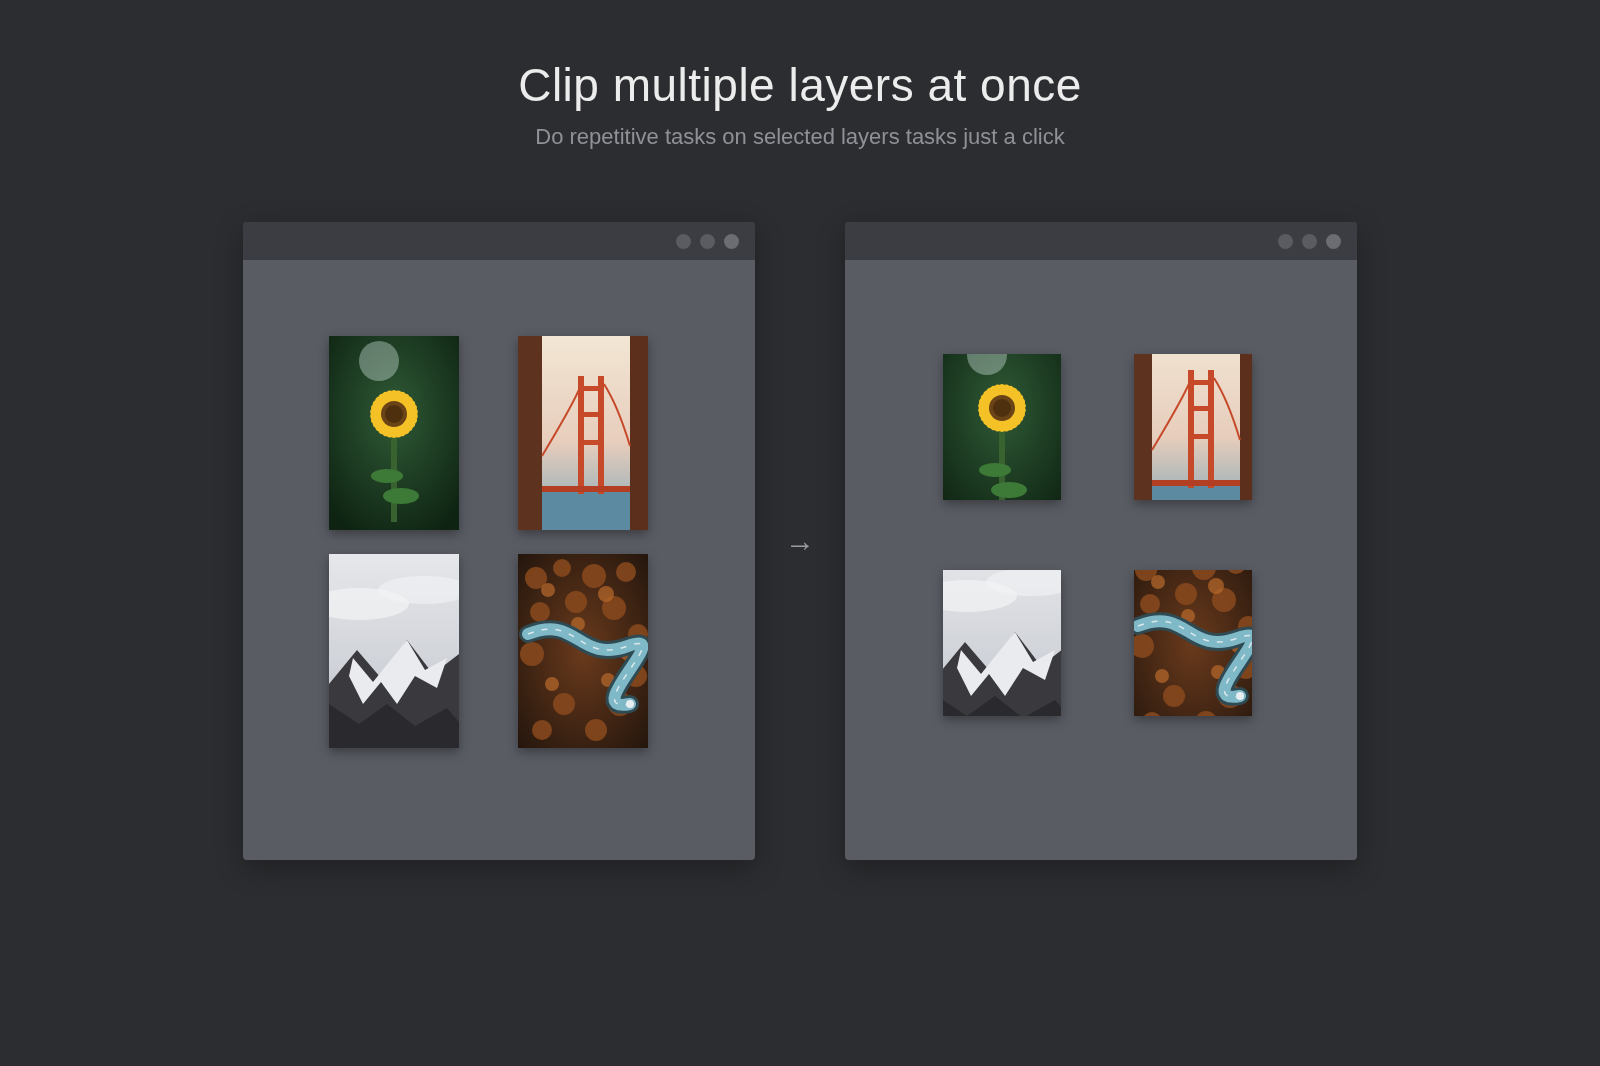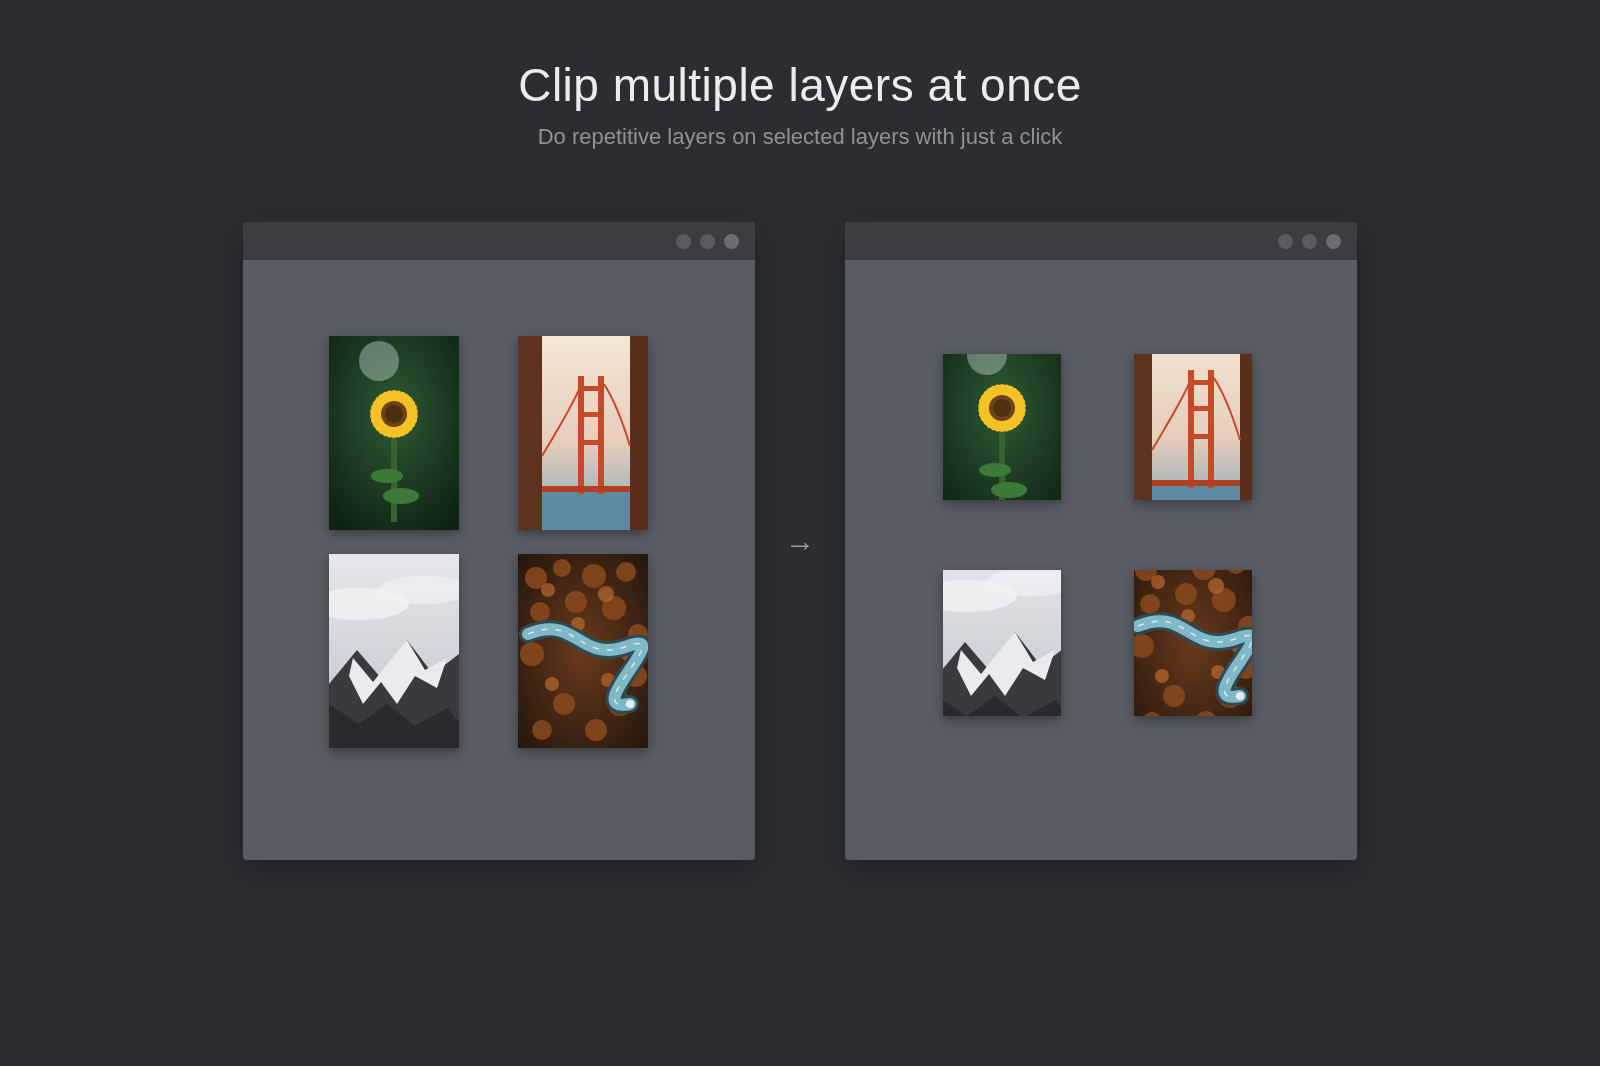--- a/index.html
+++ b/index.html
@@ -166,21 +166,21 @@
       <path d="M10 80 C 60 60, 60 110, 110 92 S 60 160, 112 150" stroke="#7fb8c6" stroke-width="12" fill="none" stroke-linecap="round"></path>
       <path d="M10 80 C 60 60, 60 110, 110 92 S 60 160, 112 150" stroke="#dce8ec" stroke-width="1.5" fill="none" stroke-dasharray="6 8"></path>
       <circle cx="112" cy="150" r="4" fill="#e7eef1"></circle>
     </g>
   </defs>
 </svg>
 
 <div class="stage">
 
   <div class="heading">Clip multiple layers at once</div>
-  <div class="subheading">Do repetitive layers on selected layers with just a click</div>
+  <div class="subheading">Do repetitive tasks on selected layers tasks just a click</div>
 
   <div class="panels">
 
     <div class="window left">
       <div class="titlebar">
         <span class="dot"></span>
         <span class="dot"></span>
         <span class="dot"></span>
       </div>
       <div class="canvas">

